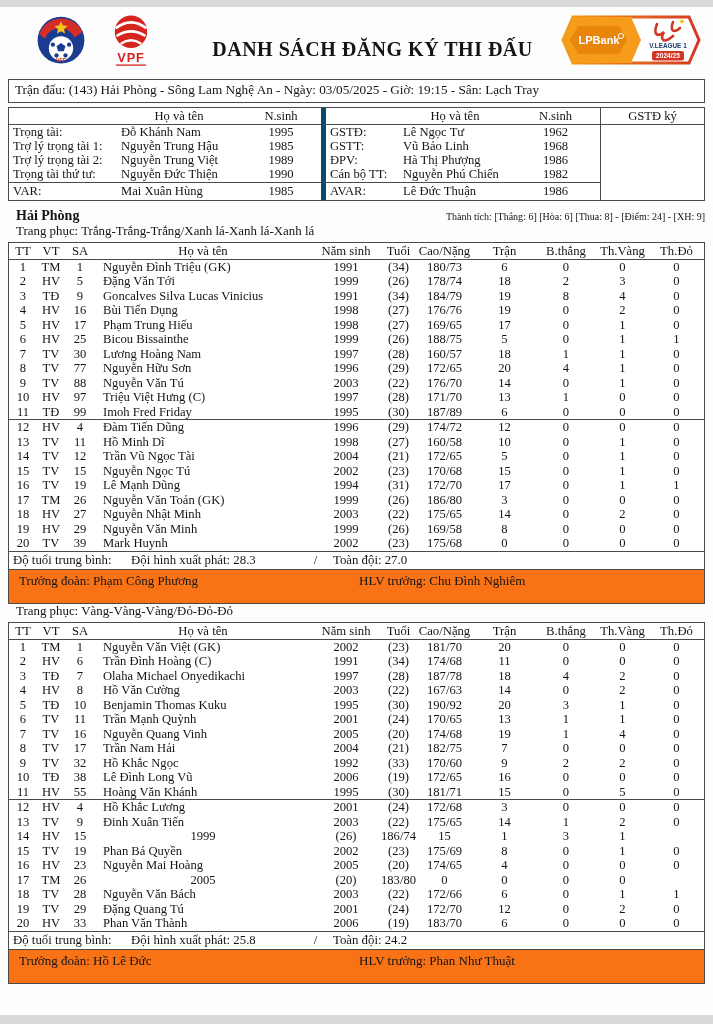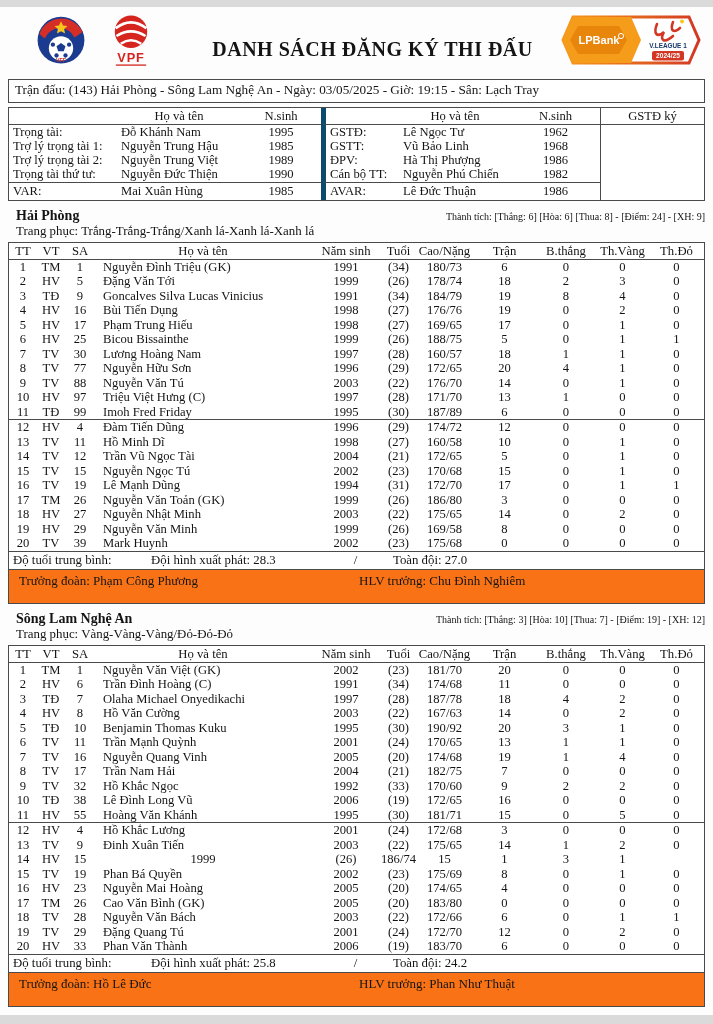--- a/index.html
+++ b/index.html
@@ -44,21 +44,21 @@
 
   
   .ptable { margin:0 8px; border:1px solid #4a4a4a; background:#fff; }
   .prow { display:grid; grid-template-columns:28px 28px 30px 216px 70px 35px 57px 63px 60px 53px 1fr; }
   .prow > div { height:14.5px; line-height:14.5px; font-size:12.6px; text-align:center; white-space:nowrap; overflow:visible; }
   .prow > .c3 { text-align:left; padding-left:8px; }
   .prow.phead > div { height:16px; line-height:16px; border-bottom:1px solid #4a4a4a; font-size:12.7px; }
   .prow.phead > .c3 { text-align:center; padding-left:0; }
   .pbody-subs { border-top:1.5px solid #4a4a4a; }
 
-  .avg-row { margin:0 8px; border:1px solid #4a4a4a; border-top:none; height:17px; display:flex; align-items:center; font-size:12.8px; background:#fff;gap:20px; }
+  .avg-row { margin:0 8px; border:1px solid #4a4a4a; border-top:none; height:17px; display:flex; align-items:center; font-size:12.8px; background:#fff; }
   .avg-row .avg-label { width:118px; padding-left:4px; }
   .avg-row .avg-start { width:167px; }
   .avg-row .avg-slash { width:35px; text-align:center; }
   .lead-row { margin:0 8px; border:1px solid #4a4a4a; border-top:none; height:34px; display:flex; padding:3px 0 0 10px; box-sizing:border-box; font-size:13px; background:#f97316; }
   .lead-row .lead-manager { width:340px; }
 </style>
 </head>
 <body>
 
 <div class="page">
@@ -448,24 +448,20 @@
     <span class="avg-label">Độ tuổi trung bình:</span>
     <span class="avg-start">Đội hình xuất phát: 28.3</span>
     <span class="avg-slash">/</span>
     <span class="avg-total">Toàn đội: 27.0</span>
   </div>
   <div class="lead-row">
     <span class="lead-manager">Trưởng đoàn: Phạm Công Phương</span>
     <span class="lead-coach">HLV trưởng:  Chu Đình Nghiêm</span>
   </div>
 
-  <div class="team-head">
-    <div class="team-name">Sông Lam Nghệ An</div>
-    <div class="team-record">Thành tích: [Thắng: 3] [Hòa: 10] [Thua: 7] - [Điểm: 19] - [XH: 12]</div>
-  </div>
   <div class="kit-line">Trang phục: Vàng-Vàng-Vàng/Đỏ-Đỏ-Đỏ</div>
   <div class="ptable">
     <div class="prow phead">
         <div class="c0">TT</div>
         <div class="c1">VT</div>
         <div class="c2">SA</div>
         <div class="c3">Họ và tên</div>
         <div class="c4">Năm sinh</div>
         <div class="c5">Tuổi</div>
         <div class="c6">Cao/Nặng</div>
@@ -681,21 +677,20 @@
           <div class="c6 col-hw">174/65</div>
           <div class="c7 col-matches">4</div>
           <div class="c8 col-wins">0</div>
           <div class="c9 col-yellow">0</div>
           <div class="c10 col-red">0</div>
         </div>
         <div class="prow">
           <div class="c0 col-tt">17</div>
           <div class="c1 col-vt">TM</div>
           <div class="c2 col-sa">26</div>
-          <div class="c3 col-name">Cao Văn Bình (GK)</div>
           <div class="c4 col-year">2005</div>
           <div class="c5 col-age">(20)</div>
           <div class="c6 col-hw">183/80</div>
           <div class="c7 col-matches">0</div>
           <div class="c8 col-wins">0</div>
           <div class="c9 col-yellow">0</div>
           <div class="c10 col-red">0</div>
         </div>
         <div class="prow">
           <div class="c0 col-tt">18</div>

